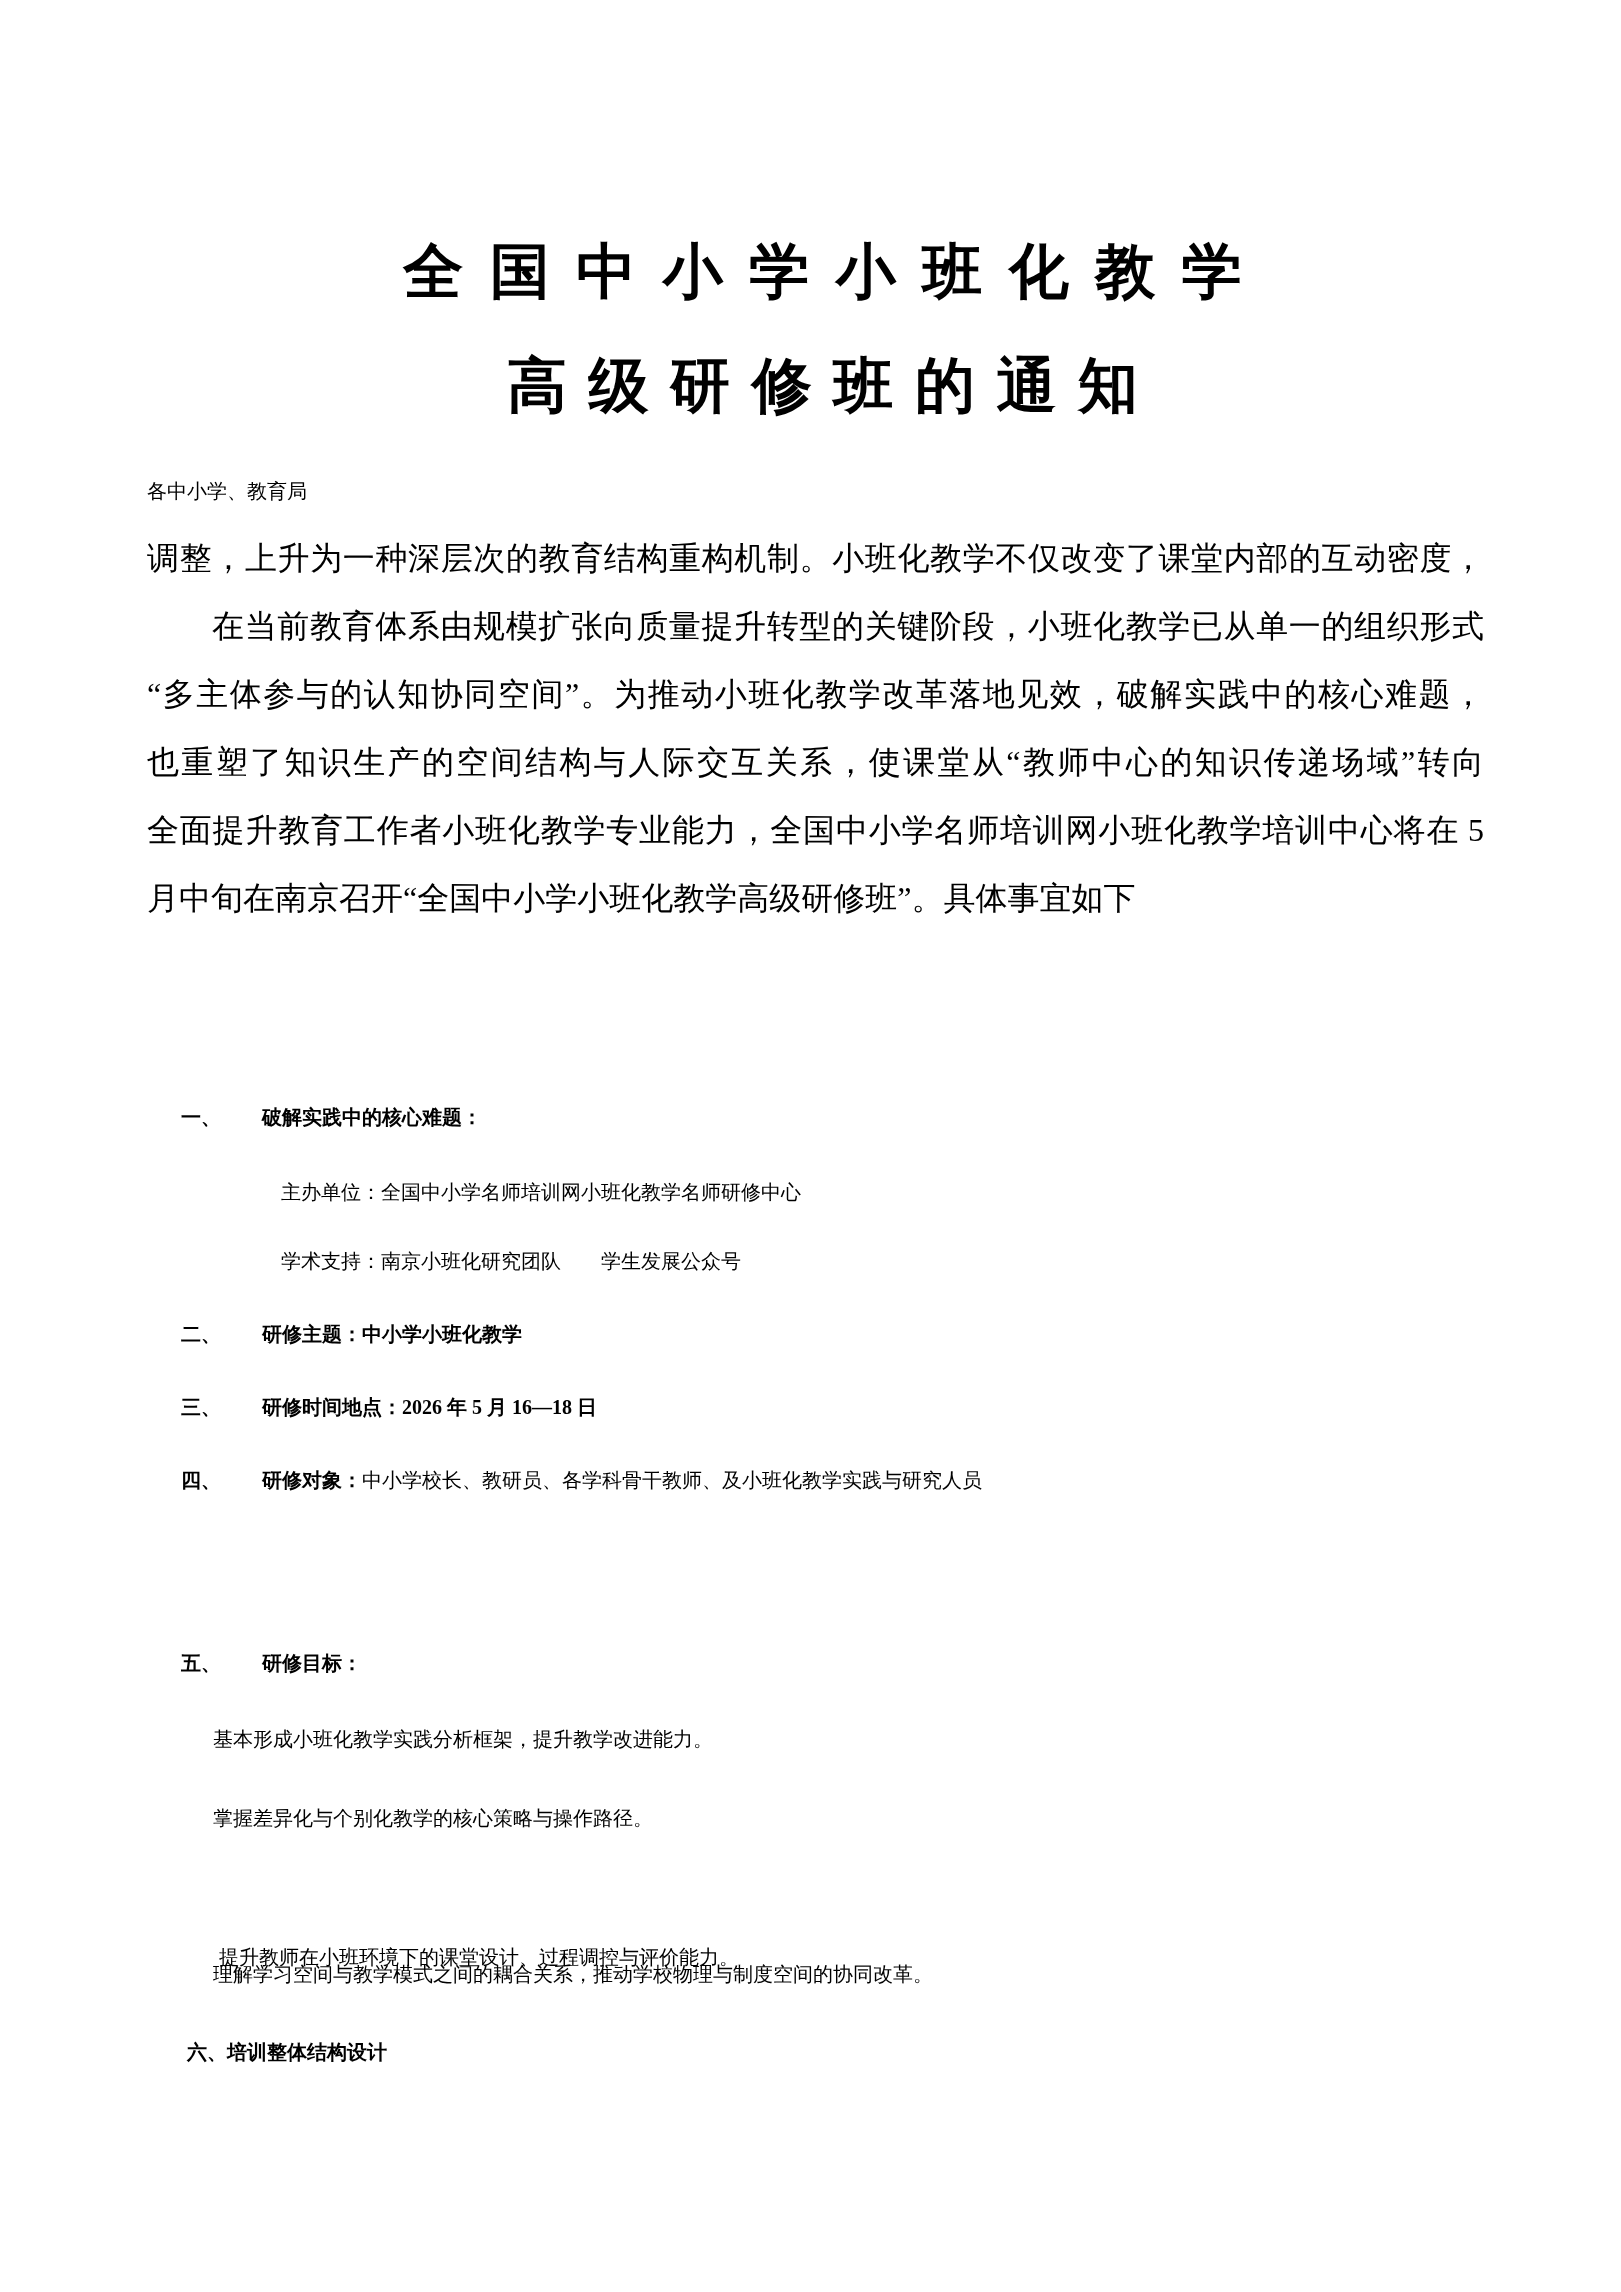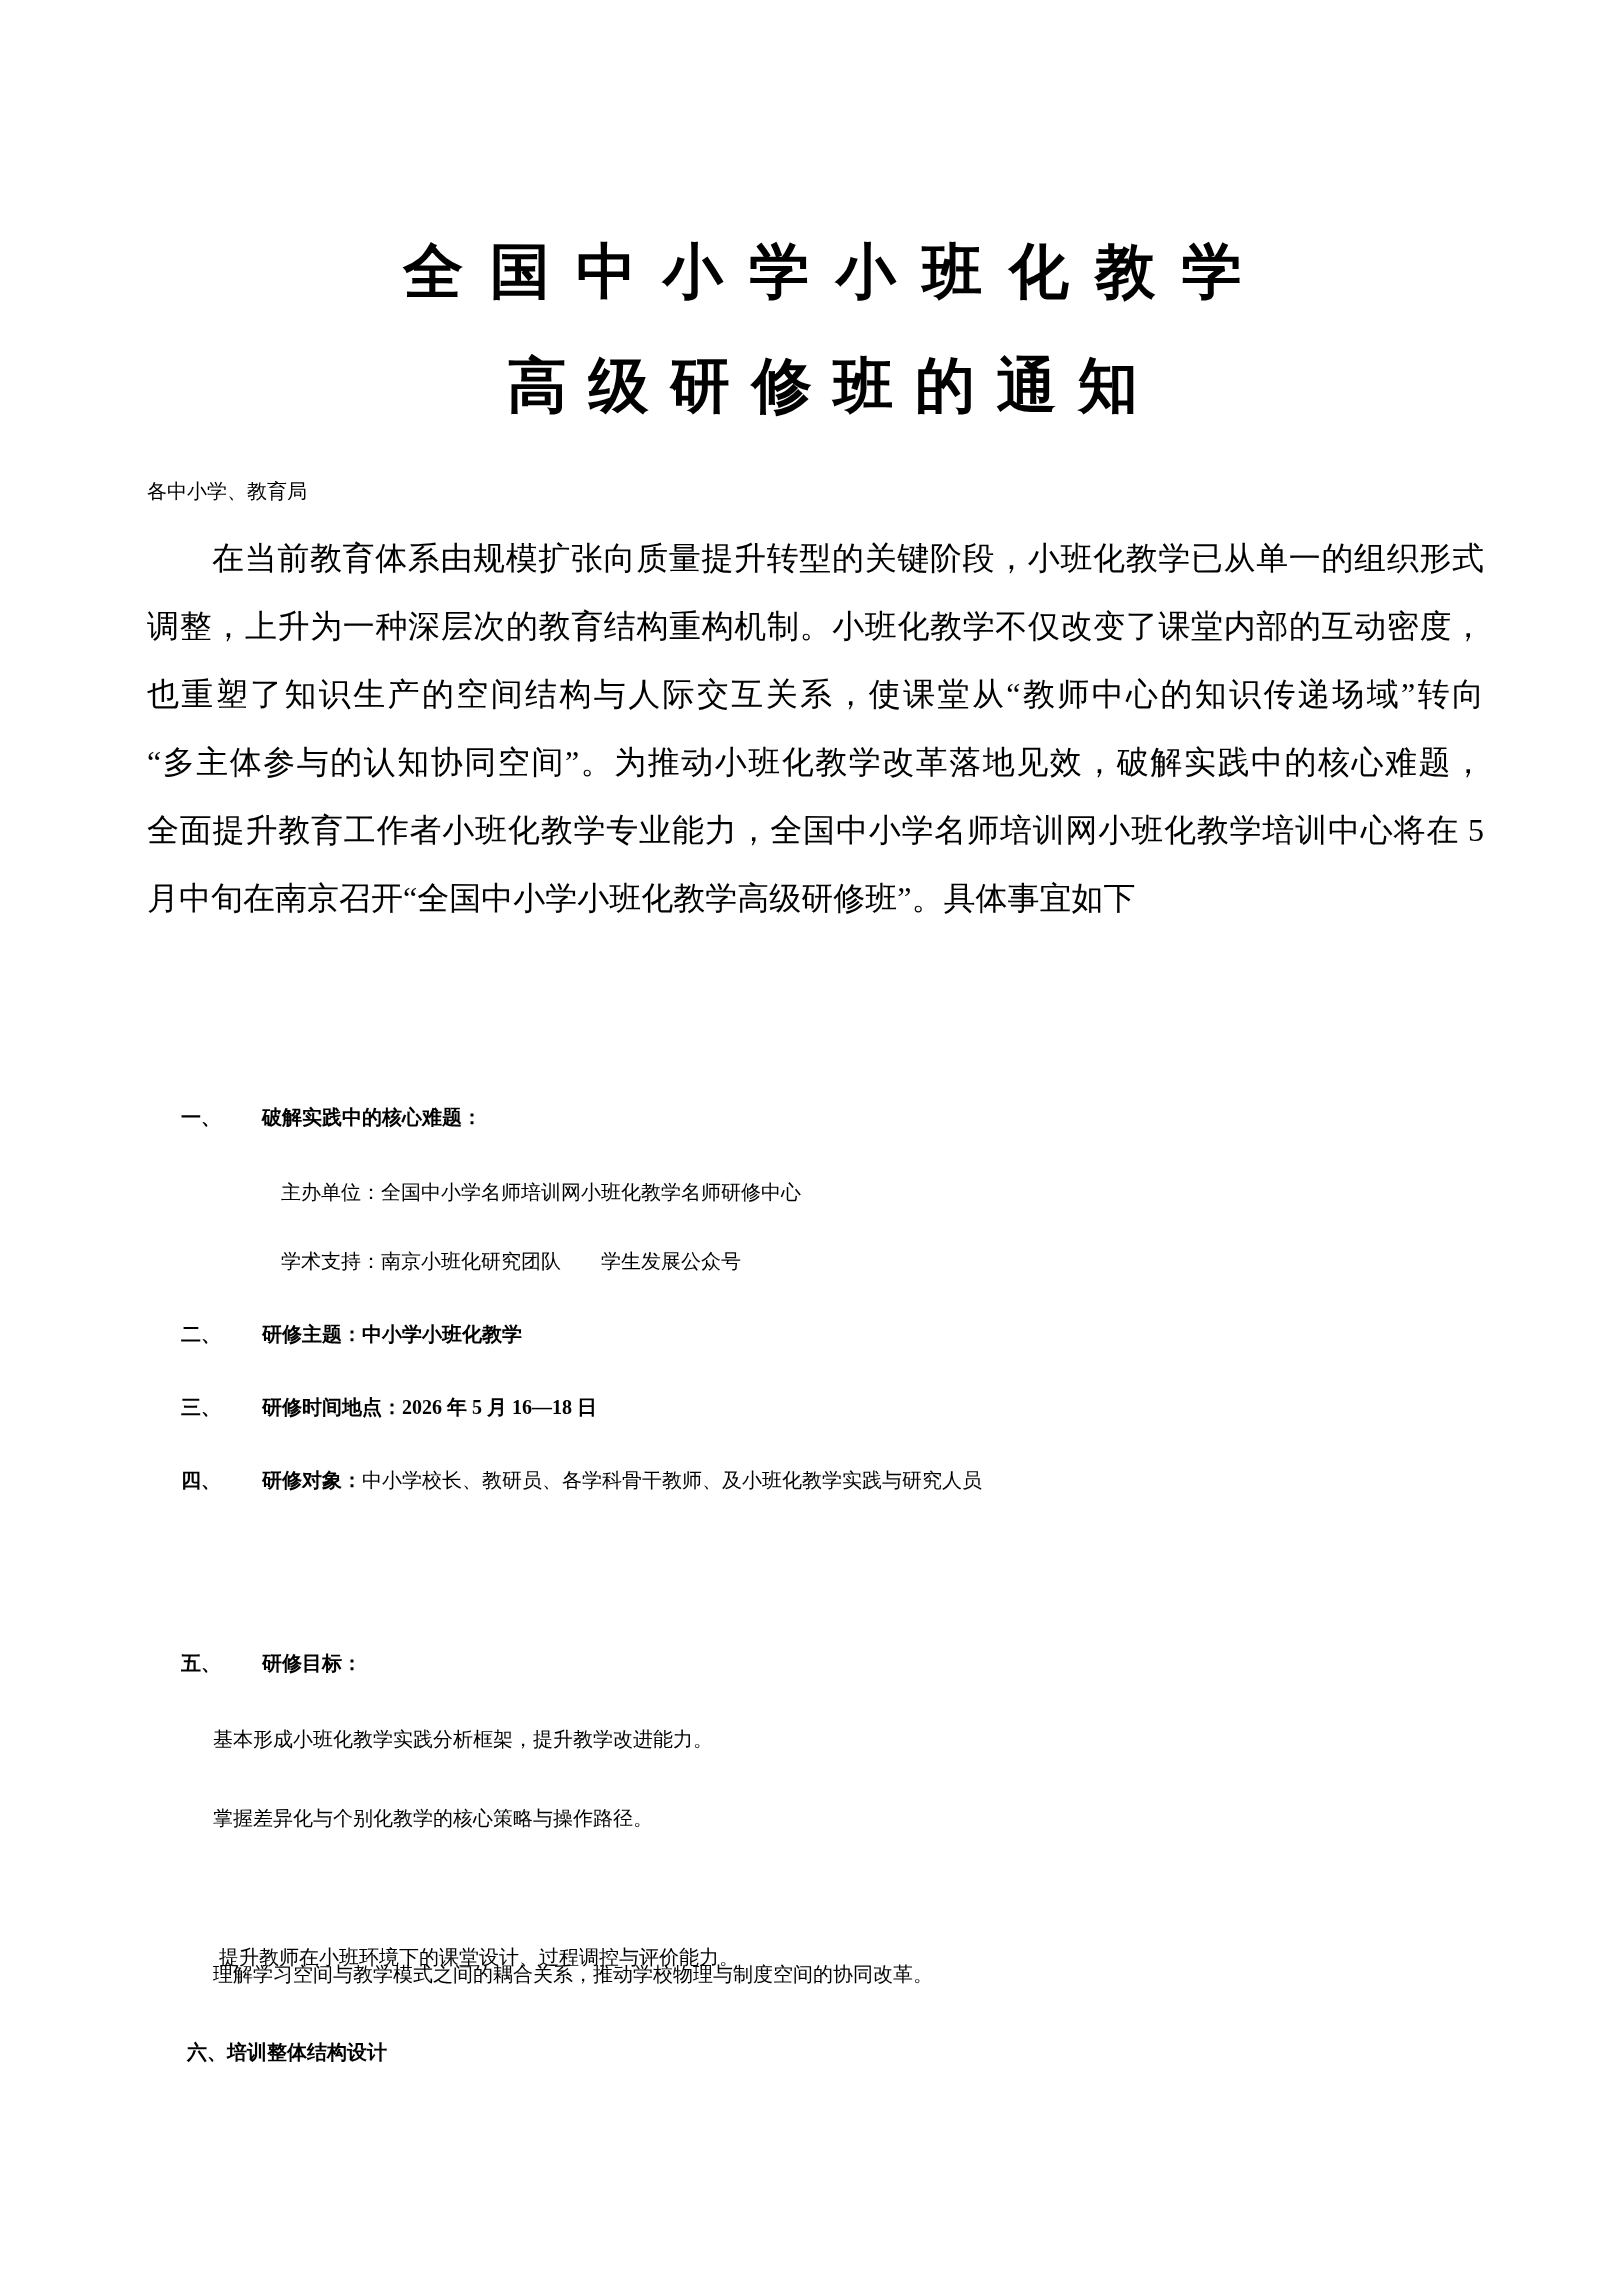--- a/index.html
+++ b/index.html
@@ -94,24 +94,24 @@
 <body>
 
 <div class="page">
 
   <div class="abs doc-title t1">全国中小学小班化教学</div>
   <div class="abs doc-title t2">高级研修班的通知</div>
 
   <div class="abs bodytext salutation">各中小学、教育局</div>
 
   <div class="abs intro">
+    <div class="iline">调整，上升为一种深层次的教育结构重构机制。小班化教学不仅改变了课堂内部的互动密度，</div>
     <div class="iline first">在当前教育体系由规模扩张向质量提升转型的关键阶段，小班化教学已从单一的组织形式</div>
-    <div class="iline">调整，上升为一种深层次的教育结构重构机制。小班化教学不仅改变了课堂内部的互动密度，</div>
+    <div class="iline">“多主体参与的认知协同空间”。为推动小班化教学改革落地见效，破解实践中的核心难题，</div>
     <div class="iline">也重塑了知识生产的空间结构与人际交互关系，使课堂从“教师中心的知识传递场域”转向</div>
-    <div class="iline">“多主体参与的认知协同空间”。为推动小班化教学改革落地见效，破解实践中的核心难题，</div>
     <div class="iline">全面提升教育工作者小班化教学专业能力，全国中小学名师培训网小班化教学培训中心将在 5</div>
     <div class="iline last">月中旬在南京召开“全国中小学小班化教学高级研修班”。具体事宜如下</div>
   </div>
 
   <div class="abs bodytext item h-one">
     <span class="num">一、</span>
     <span class="title">破解实践中的核心难题：</span>
   </div>
 
   <div class="abs bodytext sub sub-host">

